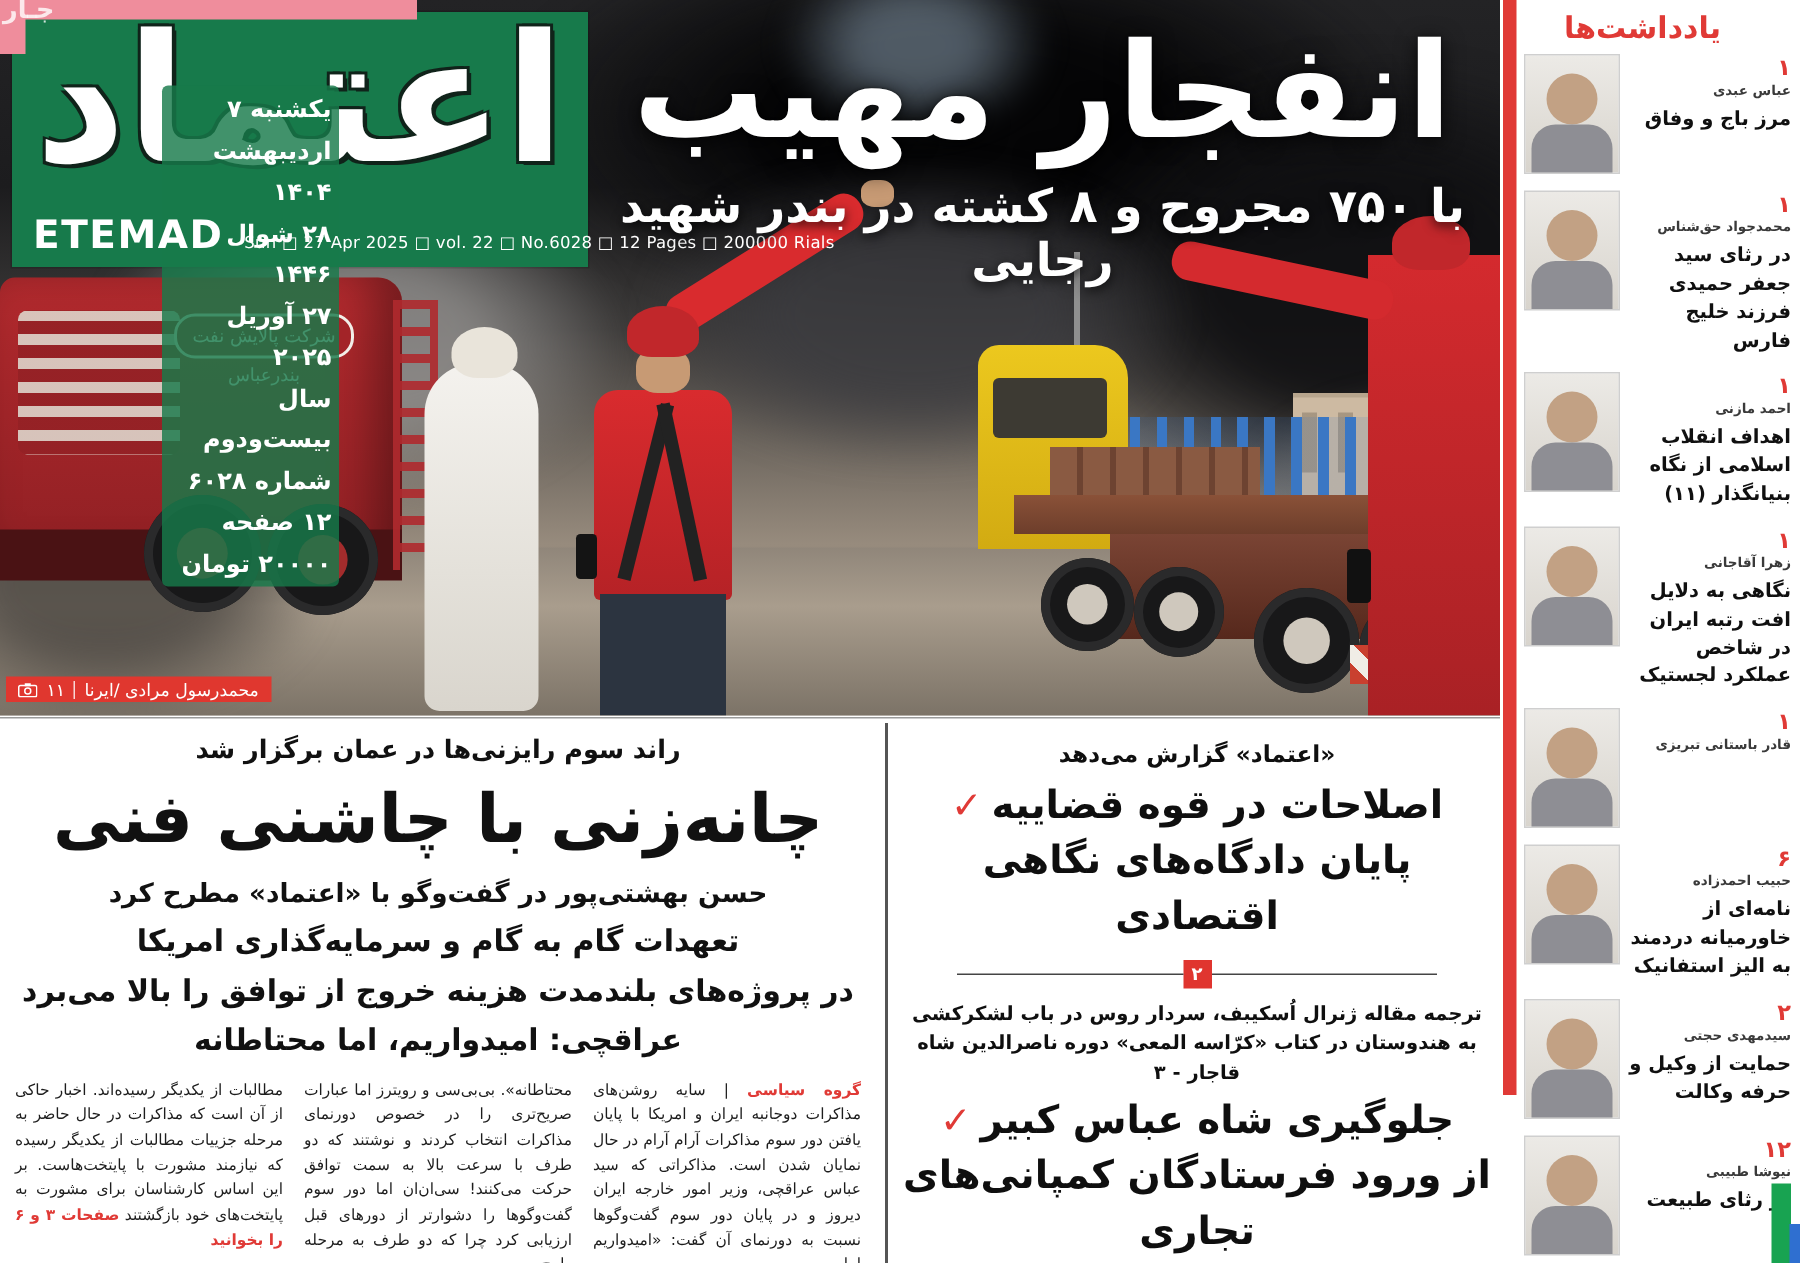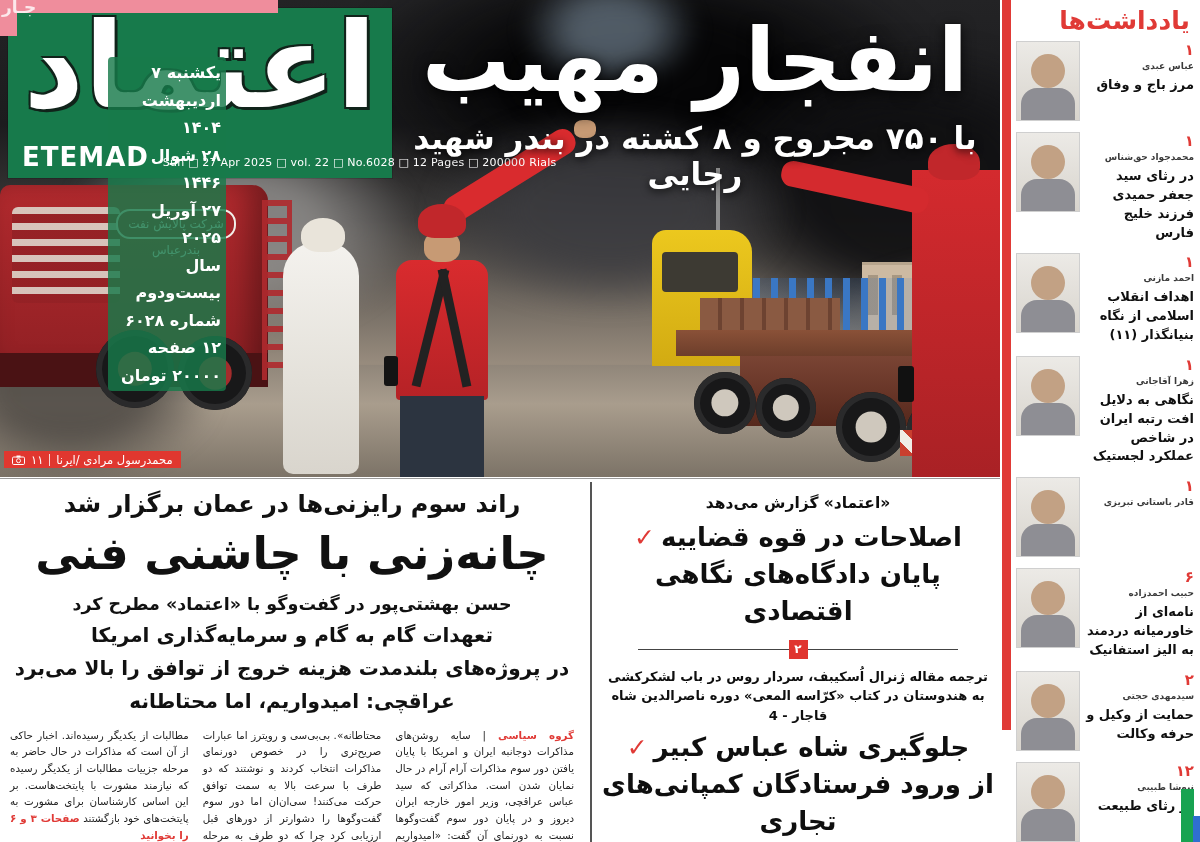--- a/index.html
+++ b/index.html
@@ -109,37 +109,37 @@
   .dateline { font-size:11px; white-space:nowrap; letter-spacing:.2px; }
 
   
   .watermark { position:absolute; left:0; top:0; width:278px; height:13px; background:#ef8d9c; z-index:40; overflow:visible; }
   .watermark .tail { position:absolute; left:0; top:0; width:17px; height:36px; background:#ef8d9c; }
   .watermark span { position:absolute; left:2px; top:-3px; font-size:17px; font-weight:bold; color:rgba(255,255,255,.8); direction:rtl; }
 
   
   .sidebar { position:absolute; left:1000px; top:0; width:200px; height:842px; background:#fff; z-index:35; padding:6px 6px 0 0; }
   .redbar { position:absolute; left:2px; top:0; width:9px; height:730px; background:#e03a36; }
-  .notes-title { font-size:25px; font-weight:900; color:#e03a36; padding-right:4px; margin-bottom:6px; }
+  .notes-title { font-size:20px; font-weight:900; color:#e03a36; text-align:center; padding-right:4px; margin-bottom:6px; }
   .note { display:flex; gap:6px; margin:0 0 11px 4px; padding-left:12px; align-items:flex-start; }
   .note-text { flex:1; text-align:right; padding-top:2px; }
   .note-page { color:#e03a36; font-size:15px; font-weight:900; line-height:1; }
   .note-author { color:#3a3a3a; font-size:9px; font-weight:bold; margin:3px 0 5px; }
   .note-headline { color:#101010; font-size:13px; font-weight:900; line-height:1.45; }
   .note-photo { width:64px; height:80px; flex:none; border:1px solid #cfcfcf;
     background:linear-gradient(180deg,#eceae6 0%,#d8d4cd 100%); position:relative; overflow:hidden; }
   .note-photo::before { content:""; position:absolute; left:50%; top:12px; width:34px; height:34px; transform:translateX(-50%);
     border-radius:50%; background:#c2a184; }
   .note-photo::after { content:""; position:absolute; left:50%; top:46px; width:54px; height:36px; transform:translateX(-50%);
     border-radius:16px 16px 0 0; background:#8e8e94; }
 
   
   .band-sep { position:absolute; left:0; top:478px; width:1000px; height:1px; background:#9a9a9a; }
   .talks { position:absolute; left:0; top:484px; width:584px; height:358px; text-align:center; color:#111; }
-  .talks .kicker { font-size:24px; font-weight:900; margin-top:6px; }
+  .talks .kicker { font-size:17px; font-weight:900; margin-top:6px; }
   .talks .headline { font-size:45px; font-weight:900; margin-top:10px; line-height:1.15; }
   .talks .deck1 { font-size:17.5px; font-weight:bold; margin-top:14px; }
   .talks .deck  { font-size:20px; font-weight:900; margin-top:9px; }
   .talks .cols { display:flex; gap:14px; padding:0 10px; margin-top:14px; }
   .talks .col { flex:1; text-align:justify; font-size:10.3px; line-height:1.62; color:#1d1d1d; }
   .byline { color:#e03a36; font-weight:900; }
   .pages-ref { color:#e03a36; font-weight:900; }
 
   .vline { position:absolute; left:590px; top:482px; width:1.5px; height:360px; background:#555; }
 
@@ -367,21 +367,21 @@
     <article class="brief fa">
       <div class="kicker">«اعتماد» گزارش می‌دهد</div>
       <div class="title"><span>اصلاحات در قوه قضاییه</span><span class="check">✓</span><br>
         <span>پایان دادگاه‌های نگاهی اقتصادی</span></div>
       <div class="bdiv">
           <span class="badge">۲</span>
         </div>
     </article>
 
     <article class="brief fa">
-      <div class="kicker small">ترجمه مقاله ژنرال اُسکیبف، سردار روس در باب لشکرکشی به هندوستان در کتاب «کرّاسه المعی» دوره ناصرالدین شاه قاجار - 4</div>
+      <div class="kicker small">ترجمه مقاله ژنرال اُسکیبف، سردار روس در باب لشکرکشی به هندوستان در کتاب «کرّاسه المعی» دوره ناصرالدین شاه قاجار - ۳</div>
       <div class="title"><span>جلوگیری شاه عباس کبیر</span><span class="check">✓</span><br>
         <span>از ورود فرستادگان کمپانی‌های تجاری</span></div>
       <div class="bdiv">
           <span class="badge">۹</span>
         </div>
     </article>
 
     <article class="brief fa">
       <div class="kicker small">گزارشی به مناسبت هشتاد و پنجمین سالروز تاسیس رادیو در ایران</div>
 

